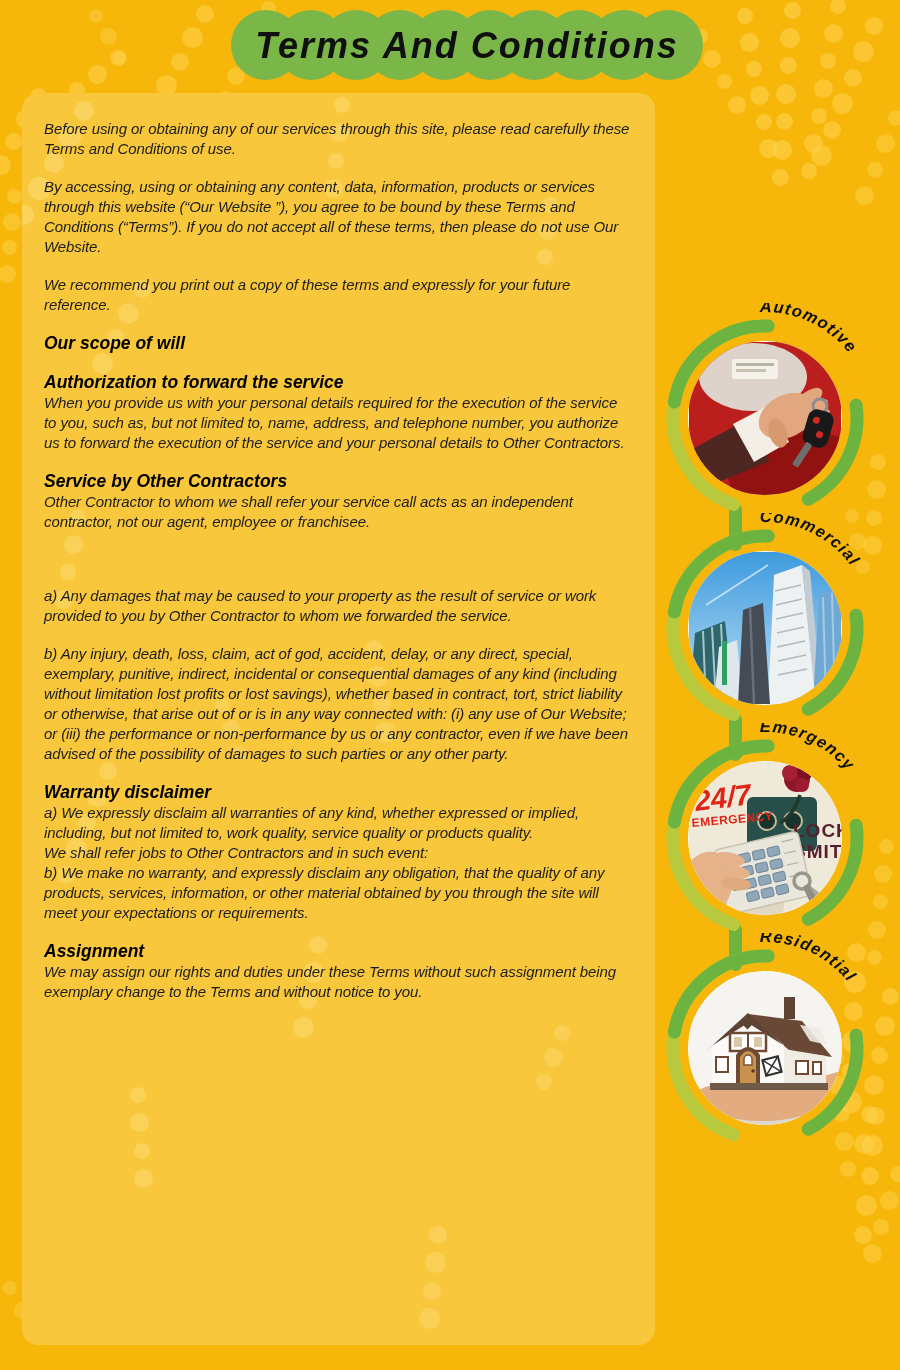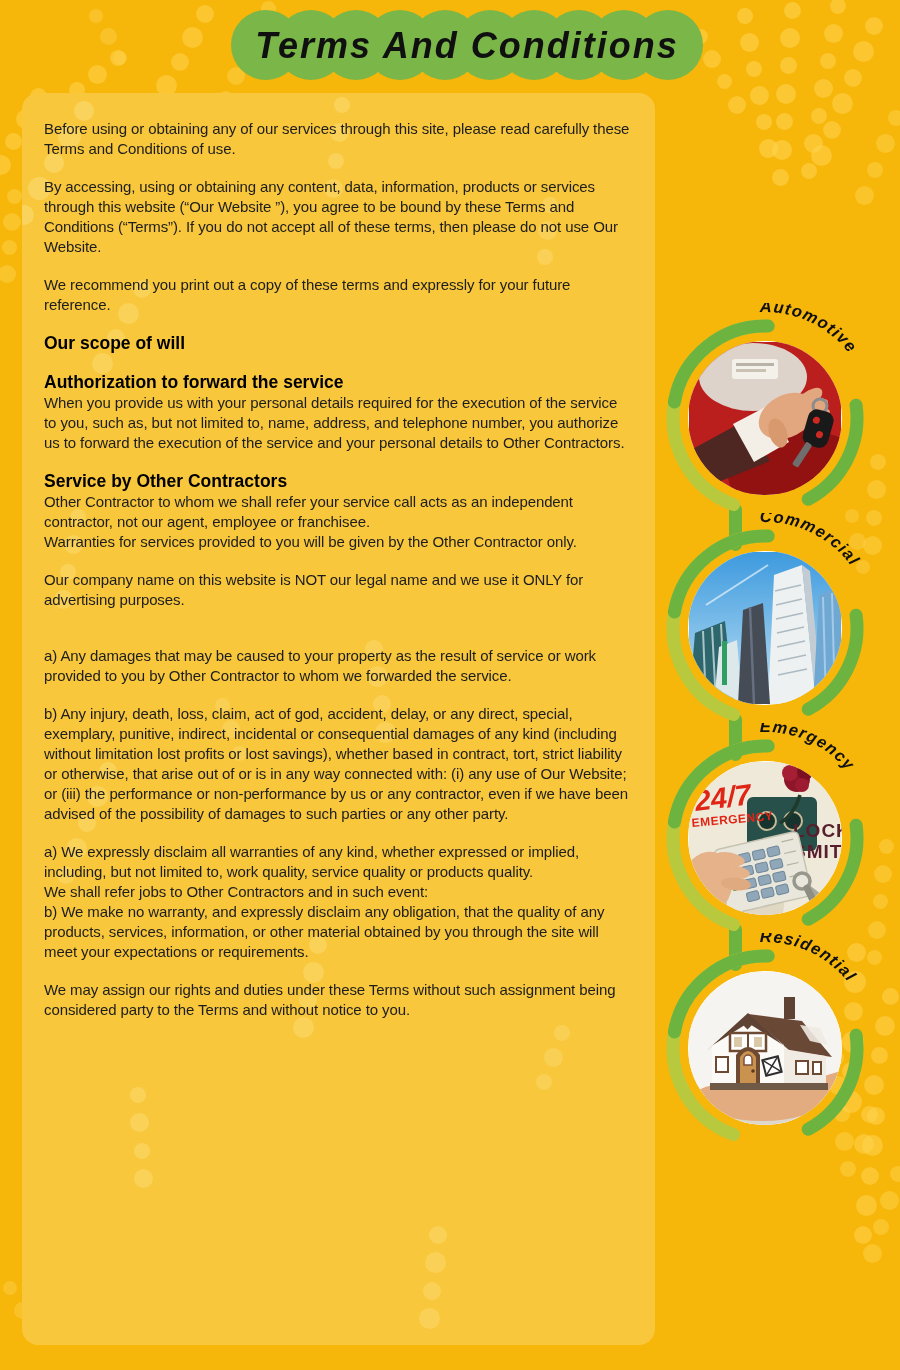--- a/index.html
+++ b/index.html
@@ -5,21 +5,21 @@
   html,body{margin:0;padding:0;background:#888;}
   .page{position:relative;width:900px;height:1370px;overflow:hidden;background:#f6b60a;
         font-family:"Liberation Sans",sans-serif;}
   .dot{position:absolute;border-radius:50%;}
   .banner{position:absolute;left:230px;top:5px;z-index:4;}
   .banner-title{font-family:"Liberation Sans",sans-serif;font-style:italic;font-weight:bold;
         font-size:36px;letter-spacing:2px;fill:#101010;}
   .panel{position:absolute;left:22px;top:93px;width:633px;height:1252px;background:#f8c73c;
         border-radius:16px;z-index:2;overflow:hidden;}
   .panel-dots{position:absolute;left:0;top:0;right:0;bottom:0;z-index:1;}
-  .panel-inner{position:relative;z-index:2;padding:26px 22px 18px 22px;}
+  .panel-inner{position:relative;z-index:2;padding:26px 22px 18px 22px;font-style:italic;}
   .para{font-size:15px;line-height:20px;color:#1d1d1d;letter-spacing:-0.1px;}
   .heading{font-size:17.5px;line-height:21px;font-weight:bold;color:#000;}
   .spacer{height:18px;}
   .badge{position:absolute;width:230px;height:230px;left:650px;z-index:3;}
   .connector{position:absolute;left:729px;width:13px;height:48px;border-radius:7px;
         background:#6db33f;z-index:2;}
   .arc{fill:none;stroke-width:13;stroke-linecap:round;}
   .arc-yg{stroke:#b9c93e;}
   .arc-g{stroke:#6db33f;}
   .blabel{font-family:"Liberation Sans",sans-serif;font-style:italic;font-weight:bold;
@@ -209,34 +209,34 @@
         <div class="spacer"></div>
         <div class="para">We recommend you print out a copy of these terms and expressly for your future reference.</div>
         <div class="spacer"></div>
         <div class="heading">Our scope of will</div>
         <div class="spacer"></div>
         <div class="heading">Authorization to forward the service</div>
         <div class="para">When you provide us with your personal details required for the execution of the service to you, such as, but not limited to, name, address, and telephone number, you authorize us to forward the execution of the service and your personal details to Other Contractors.</div>
         <div class="spacer"></div>
         <div class="heading">Service by Other Contractors</div>
         <div class="para">Other Contractor to whom we shall refer your service call acts as an independent contractor, not our agent, employee or franchisee.</div>
-        <div class="para">Warranties for services provided to you will be given by the Other Contractor only.</div>
-        <div class="spacer"></div>
-        <div class="para">Our company name on this website is NOT our legal name and we use it ONLY for advertising purposes.</div>
+        <div class="spacer"></div>
         <div class="spacer"></div>
         <div class="spacer"></div>
         <div class="para">a) Any damages that may be caused to your property as the result of service or work provided to you by Other Contractor to whom we forwarded the service.</div>
         <div class="spacer"></div>
         <div class="para">b) Any injury, death, loss, claim, act of god, accident, delay, or any direct, special, exemplary, punitive, indirect, incidental or consequential damages of any kind (including without limitation lost profits or lost savings), whether based in contract, tort, strict liability or otherwise, that arise out of or is in any way connected with: (i) any use of Our Website; or (iii) the performance or non-performance by us or any contractor, even if we have been advised of the possibility of damages to such parties or any other party.</div>
         <div class="spacer"></div>
+        <div class="heading">Warranty disclaimer</div>
         <div class="para">a) We expressly disclaim all warranties of any kind, whether expressed or implied, including, but not limited to, work quality, service quality or products quality.</div>
         <div class="para">We shall refer jobs to Other Contractors and in such event:</div>
         <div class="para">b) We make no warranty, and expressly disclaim any obligation, that the quality of any products, services, information, or other material obtained by you through the site will meet your expectations or requirements.</div>
         <div class="spacer"></div>
-        <div class="para">We may assign our rights and duties under these Terms without such assignment being considered party to the Terms and without notice to you.</div>
+        <div class="heading">Assignment</div>
+        <div class="para">We may assign our rights and duties under these Terms without such assignment being exemplary change to the Terms and without notice to you.</div>
       </div>
   </div>
 
   <div class="connector" style="top:503px"></div>
   <div class="connector" style="top:713px"></div>
   <div class="connector" style="top:923px"></div>
 
   <div id="badges">
       <div class="badge" style="top: 303px;"><svg width="230" height="230" viewBox="0 0 230 230">
      <defs>

